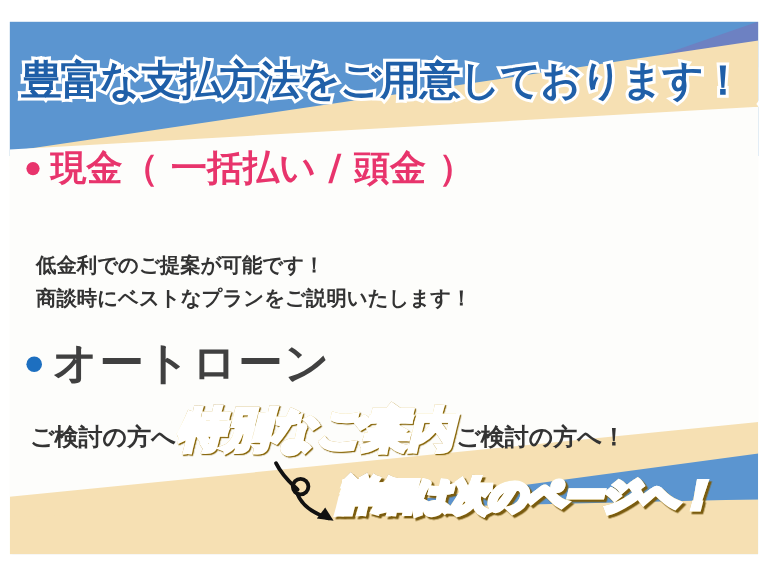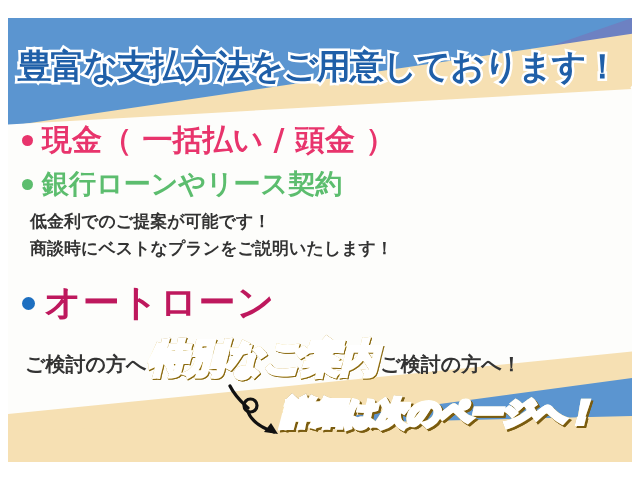--- a/index.html
+++ b/index.html
@@ -112,21 +112,21 @@
   .dot.pink{background:#e8346c;}
   .dot.green{background:#5cbd6e;}
   .dot.blue{background:#1d6fc0;}
 
   .b1{left:22px; top:120px;align-items:center;}
   .b1 .txt{font-size:30px;font-weight:900;color:#e8346c;letter-spacing:0px;}
   .b2{left:22px; top:166px;}
   .b2 .txt{font-size:27px;font-weight:900;color:#5cbd6e;letter-spacing:0px;}
   .b3{left:22px; top:278px;}
   .b3 .dot{width:13px;height:13px;}
-  .b3 .txt{font-size:37px;font-weight:900;color:#be185d;letter-spacing:1px;}
+  .b3 .txt{font-size:37px;font-weight:900;color:#404040;letter-spacing:1px;}
 
   .sub{
     position:absolute; left:30px;
     font-size:17px; font-weight:700; color:#333333;
     white-space:nowrap; letter-spacing:0px;
   }
   .sub1{top:210px;}
   .sub2{top:237px;}
 
   
@@ -193,24 +193,20 @@
       <span class="slash l">＼</span>
       <span class="headline">豊富な支払方法をご用意しております！</span>
       <span class="slash r">／</span>
     </div>
 
     <div class="bullet-line b1">
       <span class="dot pink"></span>
       <span class="txt">現金（ 一括払い / 頭金 ）</span>
     </div>
 
-    <div class="bullet-line b2">
-      <span class="dot green"></span>
-      <span class="txt">銀行ローンやリース契約</span>
-    </div>
 
     <div class="sub sub1">低金利でのご提案が可能です！</div>
     <div class="sub sub2">商談時にベストなプランをご説明いたします！</div>
 
     <div class="bullet-line b3">
       <span class="dot blue"></span>
       <span class="txt">オートローン</span>
     </div>
 
     <div class="gold-row">

